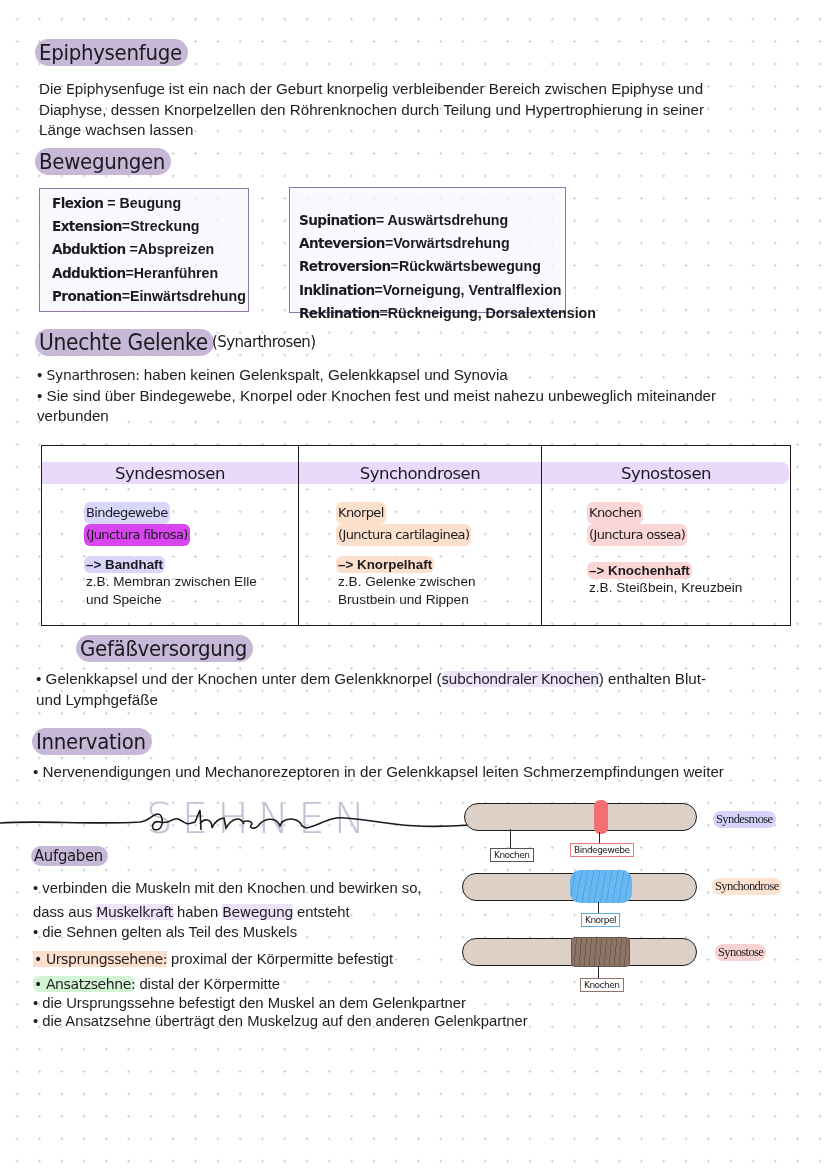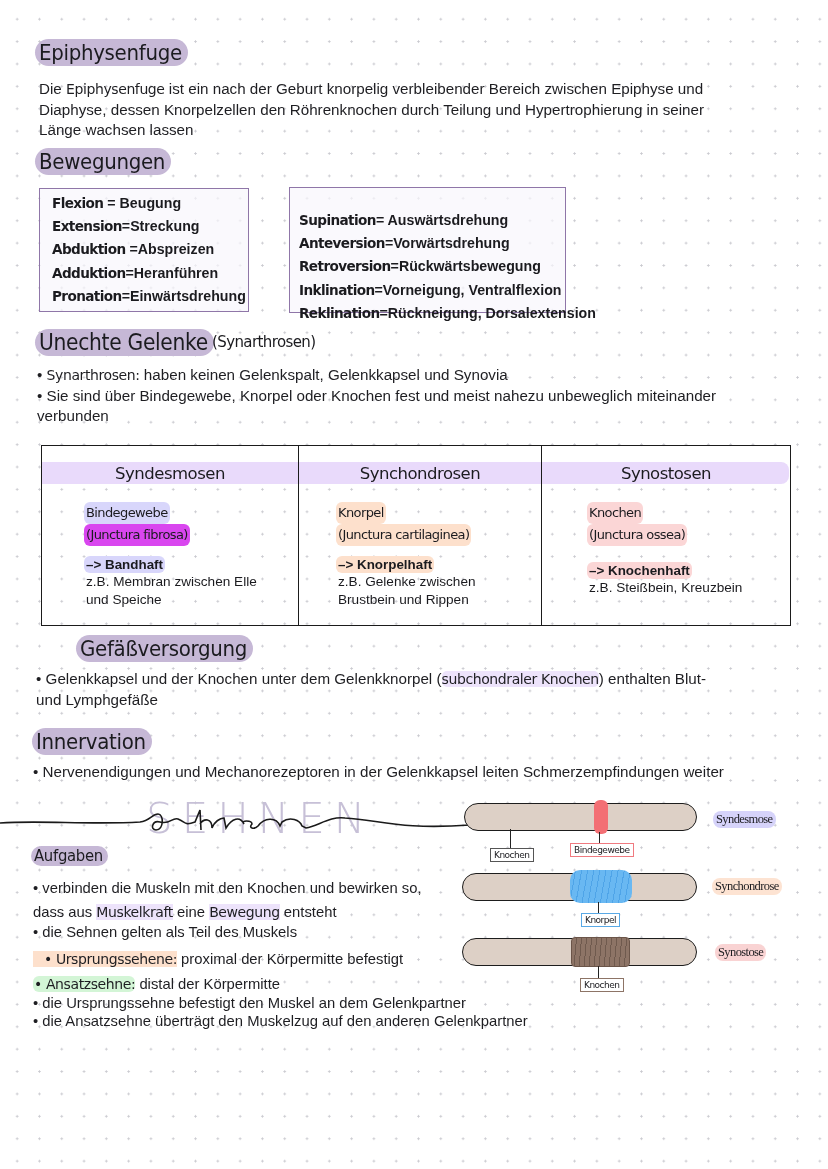--- a/index.html
+++ b/index.html
@@ -122,23 +122,23 @@
 
 <div class="abs" style="left:146px;top:795px;font-family:'DejaVu Sans',sans-serif;font-size:42px;font-weight:200;letter-spacing:9px;color:#c7c0d7;line-height:48px;">SEHNEN</div>
 <svg class="abs" style="left:0;top:800px;" width="470" height="45">
   <path d="M0,23 C40,20 90,25 140,22 C150,21 152,14 158,14 C164,14 164,30 156,30 C150,30 152,20 160,22 C170,25 172,17 178,19 C186,22 184,26 195,22 L200,10 L201,30 M200,24 C204,18 212,18 212,28 C214,22 220,18 224,18 L226,28 C232,18 240,16 244,24 C240,20 252,20 252,24 C248,28 254,30 258,26 C264,18 276,16 280,26 L282,22 C290,16 300,20 302,26 L306,28 C318,26 330,16 345,18 C380,20 400,30 470,25" fill="none" stroke="#1a1a1a" stroke-width="1.6"></path>
 </svg>
 
 <div class="abs hand" style="left:31px;top:846px;font-size:16.5px;letter-spacing:-0.3px;background:#c6b8d6;border-radius:10px;padding:0 5px 0 3px;line-height:20px;">Aufgaben</div>
 
 <div class="abs" style="left:33px;top:878px;width:520px;font-size:14.8px;color:#1e1e22;">
   <div style="line-height:20px;"><span>•</span> <span>verbinden die Muskeln mit den Knochen und bewirken so,</span></div>
-  <div style="line-height:22px;margin-top:3px;"><span>dass aus </span><span class="kw" style="background:#ede3fb;">Muskelkraft</span><span> eine </span><span class="kw" style="background:#ede3fb;">Bewegung</span><span> entsteht</span></div>
+  <div style="line-height:22px;margin-top:3px;"><span>dass aus </span><span class="kw" style="background:#ede3fb;">Muskelkraft</span><span> haben </span><span class="kw" style="background:#ede3fb;">Bewegung</span><span> entsteht</span></div>
   <div style="line-height:19px;"><span>•</span> <span>die Sehnen gelten als Teil des Muskels</span></div>
-  <div style="line-height:22px;margin-top:6px;"><span class="kw" style="background:#fde0cc;border-radius:0;padding-left:11px;text-align:right;"><span>•</span> <span>Ursprungssehene:</span></span><span> proximal der Körpermitte befestigt</span></div>
+  <div style="line-height:22px;margin-top:6px;"><span class="kw" style="background:#fde0cc;border-radius:0;padding-left:1px;text-align:right;"><span>•</span> <span>Ursprungssehene:</span></span><span> proximal der Körpermitte befestigt</span></div>
   <div style="line-height:20px;margin-top:4px;"><span class="kw" style="background:#d3f5d6;border-radius:6px;padding-left:1px;"><span>•</span> <span>Ansatzsehne:</span></span><span> distal der Körpermitte</span></div>
   <div style="line-height:18px;"><span>•</span> <span>die Ursprungssehne befestigt den Muskel an dem Gelenkpartner</span></div>
   <div style="line-height:18px;white-space:nowrap;"><span>•</span> <span>die Ansatzsehne überträgt den Muskelzug auf den anderen Gelenkpartner</span></div>
 </div>
 
 <div class="bone" style="left:464px;top:803px;width:233px;"></div>
 <div class="abs" style="left:594px;top:800px;width:14px;height:34px;background:#f36f74;border-radius:6px;"></div>
 <div class="stem" style="left:510px;top:829px;height:20px;"></div>
 <div class="stem" style="left:599px;top:832px;height:12px;"></div>
 <div class="lbl" style="left:490px;top:848px;border-color:#555;">Knochen</div>

